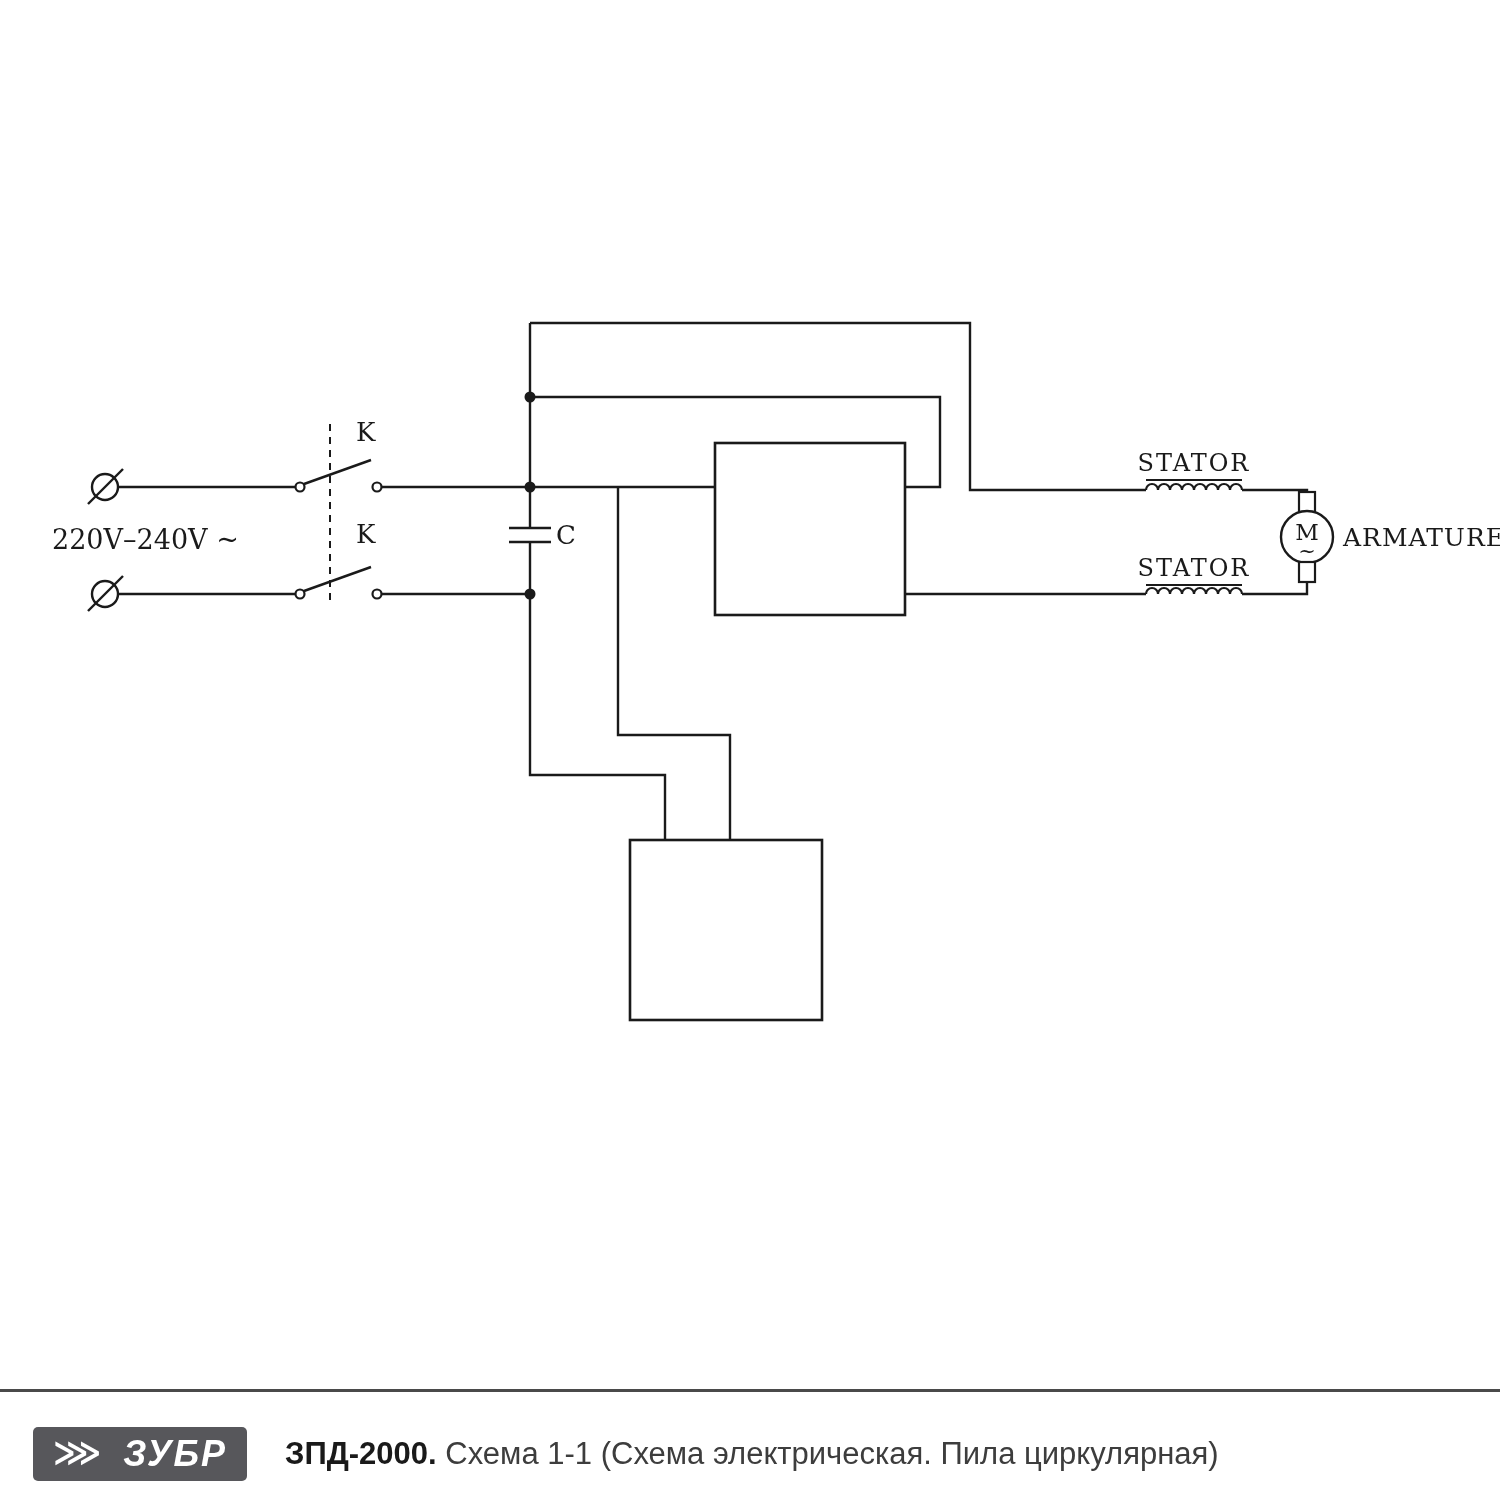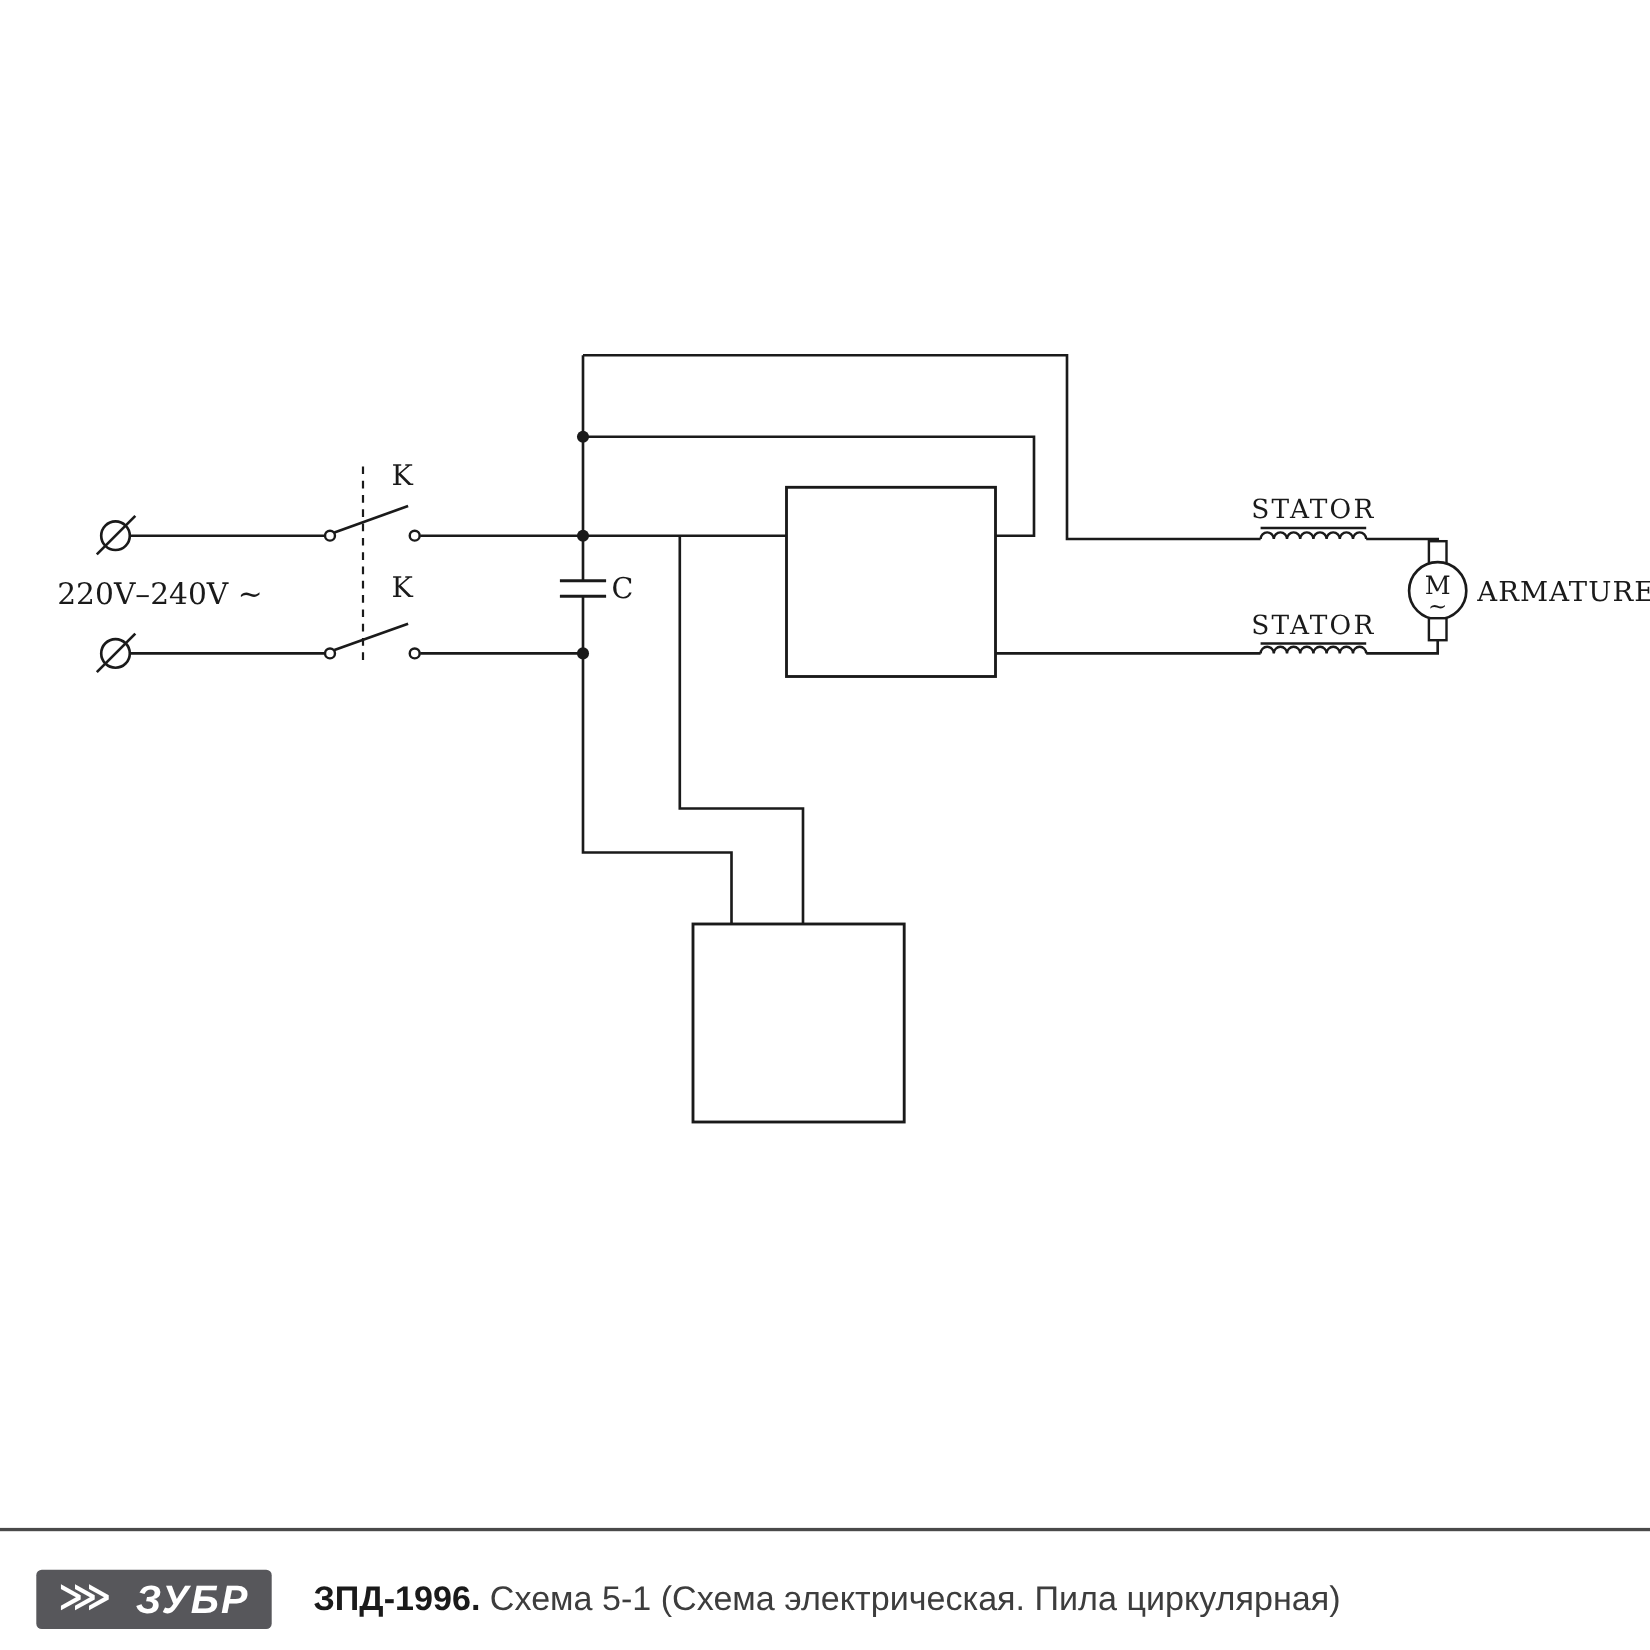--- a/index.html
+++ b/index.html
@@ -167,18 +167,18 @@
     <text class="svg-label" x="1343" y="546" font-size="25" letter-spacing="1">ARMATURE</text>
   </svg>
 
   <div class="footer-divider"></div>
   <div class="footer">
     <div class="logo-box">
       <span class="logo-mark">⋙</span>
       <span class="logo-text">ЗУБР</span>
     </div>
     <div class="caption">
-      <span class="model">ЗПД-1996.</span>
-      <span>Схема 5-1 (Схема электрическая. Пила циркулярная)</span>
+      <span class="model">ЗПД-2000.</span>
+      <span>Схема 1-1 (Схема электрическая. Пила циркулярная)</span>
     </div>
   </div>
 
 </div>
 
 </body></html>

